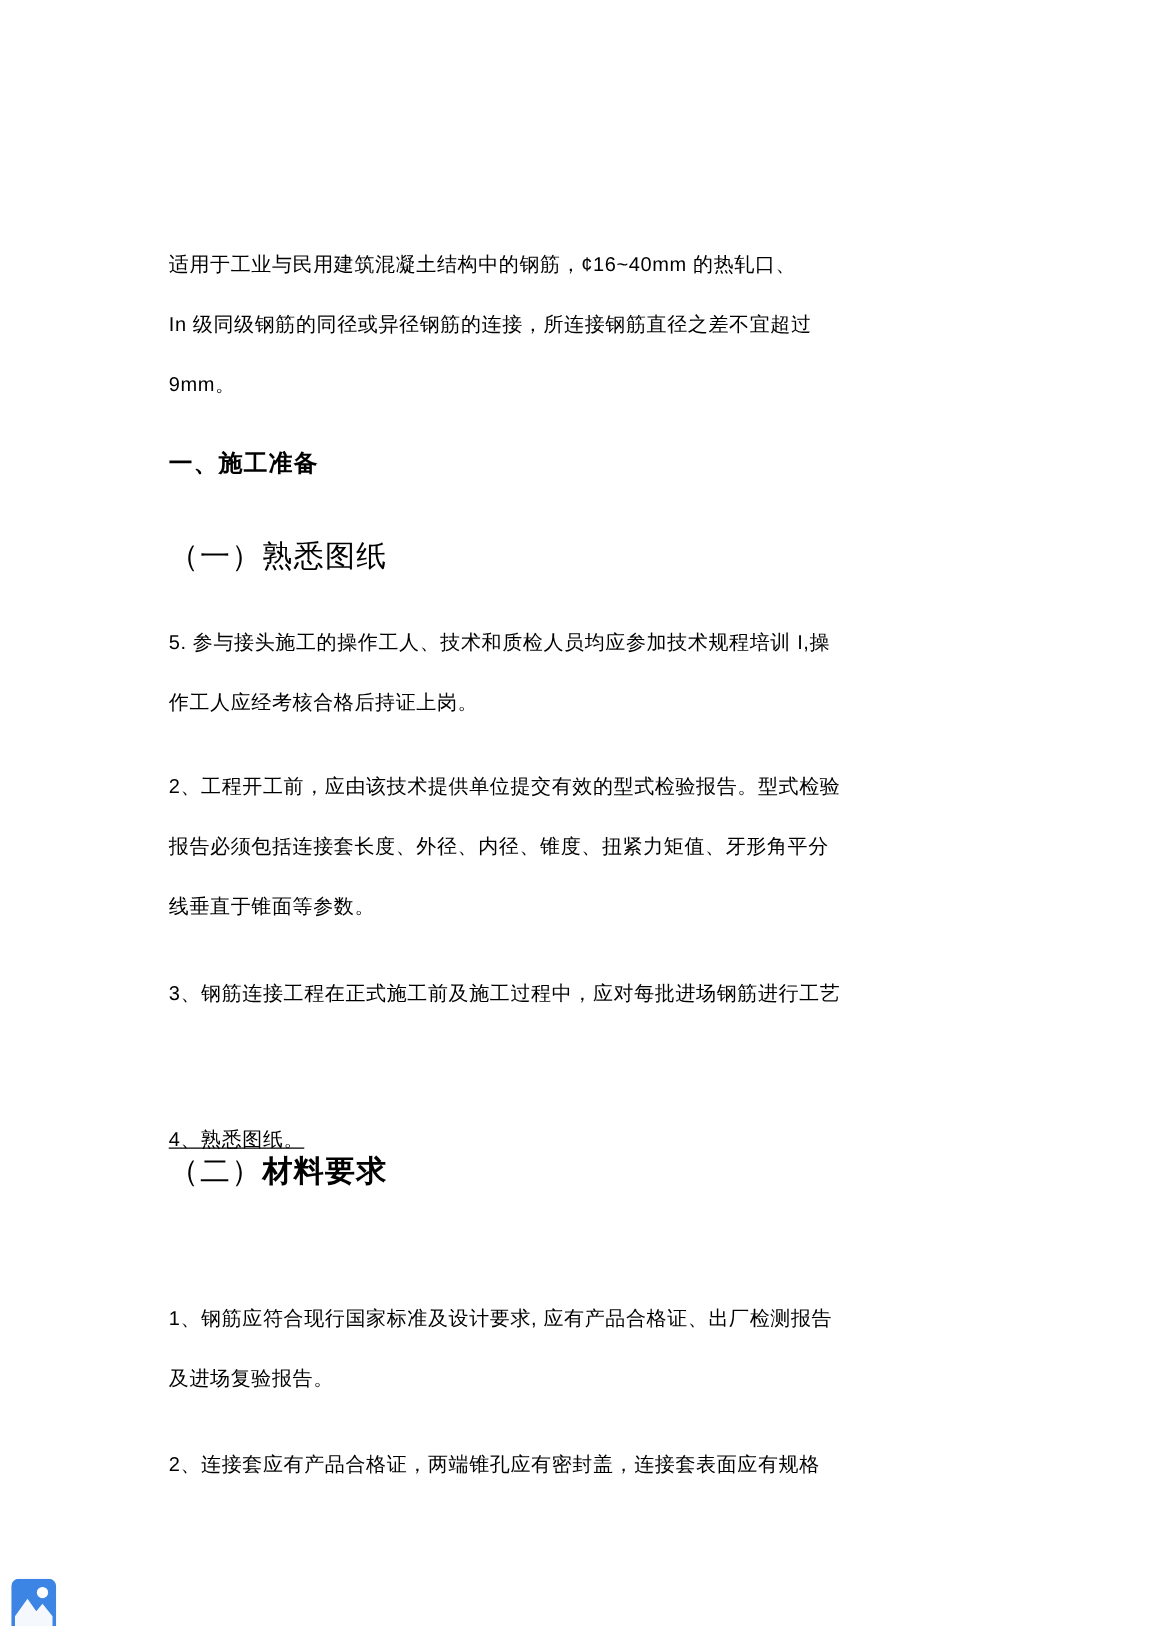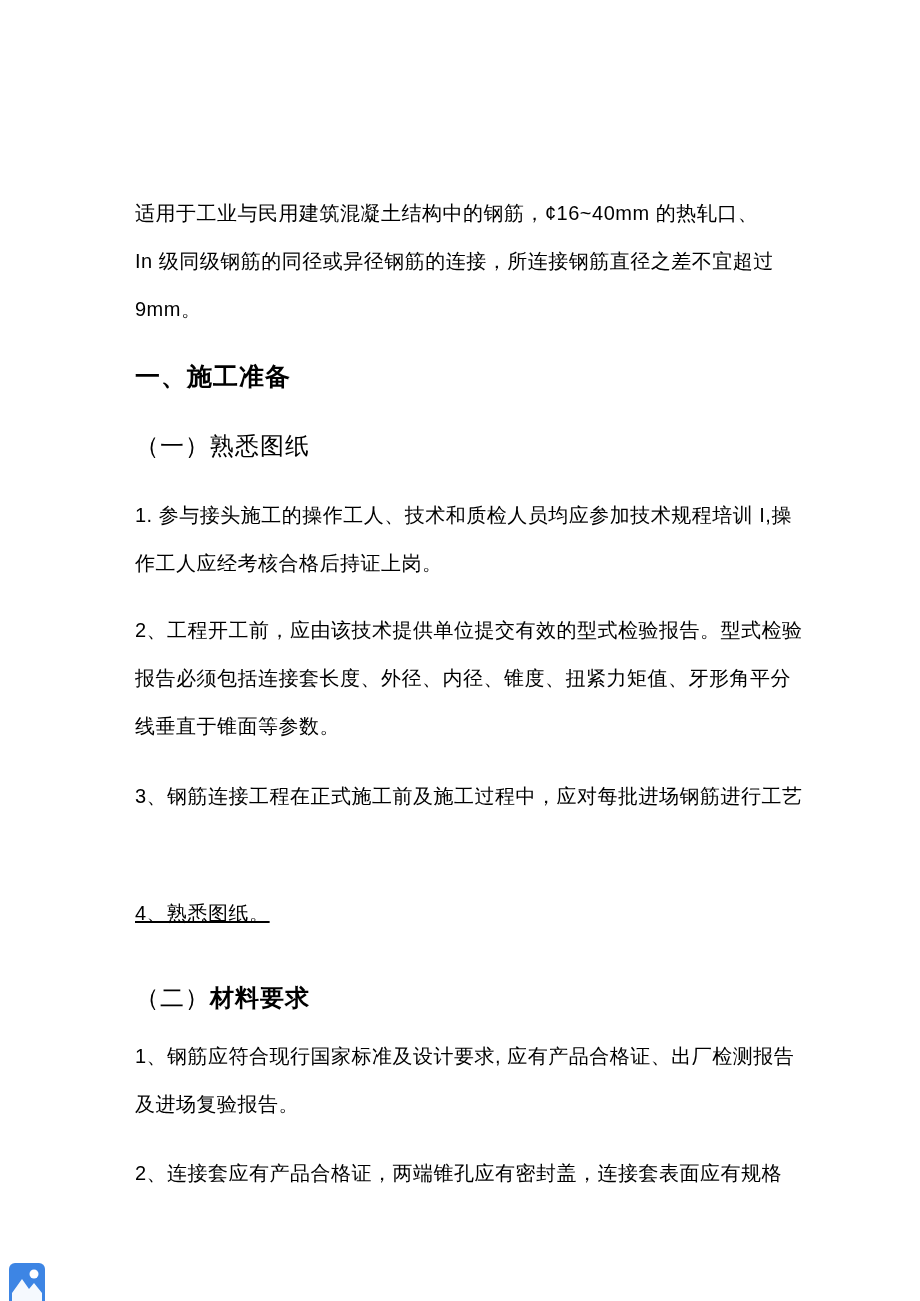--- a/index.html
+++ b/index.html
@@ -30,30 +30,30 @@
     color: #000000;
   }
   .block {
     position: absolute;
     left: 135px;
     width: 670px;
   }
   .line {
     height: 48px;
     line-height: 48px;
-    font-size: 20px;
+    font-size: 16px;
     letter-spacing: 0.5px;
     white-space: nowrap;
     color: #000000;
   }
   .h-main {
     position: absolute;
     left: 135px;
     margin: 0;
-    font-size: 25px;
+    font-size: 19px;
     font-weight: 700;
     letter-spacing: 1px;
     line-height: 1.2;
     white-space: nowrap;
     color: #000000;
   }
   .h-sub {
     position: absolute;
     left: 135px;
     margin: 0;
@@ -67,21 +67,21 @@
   .h-sub .bold-label {
     font-weight: 700;
   }
   .pos-intro   { top: 189px; }
   .pos-h1      { top: 361px; }
   .pos-suba    { top: 432px; }
   .pos-p1      { top: 491px; }
   .pos-p2      { top: 606px; }
   .pos-p3      { top: 772px; }
   .pos-p4      { top: 889px; text-decoration: underline; }
-  .pos-subb    { top: 984px; text-align: right; }
+  .pos-subb    { top: 924px; text-align: right; }
   .pos-p5      { top: 1032px; }
   .pos-p6      { top: 1149px; }
   .footer-badge {
     position: absolute;
     left: 9px;
     top: 1263px;
     width: 36px;
     height: 44px;
   }
 </style>
@@ -95,21 +95,21 @@
     <div class="line">适用于工业与民用建筑混凝土结构中的钢筋，¢16~40mm 的热轧口、</div>
     <div class="line">In 级同级钢筋的同径或异径钢筋的连接，所连接钢筋直径之差不宜超过</div>
     <div class="line">9mm。</div>
   </div>
 
   <h2 class="h-main pos-h1">一、施工准备</h2>
 
   <h3 class="h-sub pos-suba"><span>（一）</span><span>熟悉图纸</span></h3>
 
   <div class="block pos-p1">
-    <div class="line">1. 参与接头施工的操作工人、技术和质检人员均应参加技术规程培训 I,操</div>
+    <div class="line">5. 参与接头施工的操作工人、技术和质检人员均应参加技术规程培训 I,操</div>
     <div class="line">作工人应经考核合格后持证上岗。</div>
   </div>
 
   <div class="block pos-p2">
     <div class="line">2、工程开工前，应由该技术提供单位提交有效的型式检验报告。型式检验</div>
     <div class="line">报告必须包括连接套长度、外径、内径、锥度、扭紧力矩值、牙形角平分</div>
     <div class="line">线垂直于锥面等参数。</div>
   </div>
 
   <div class="block pos-p3">

